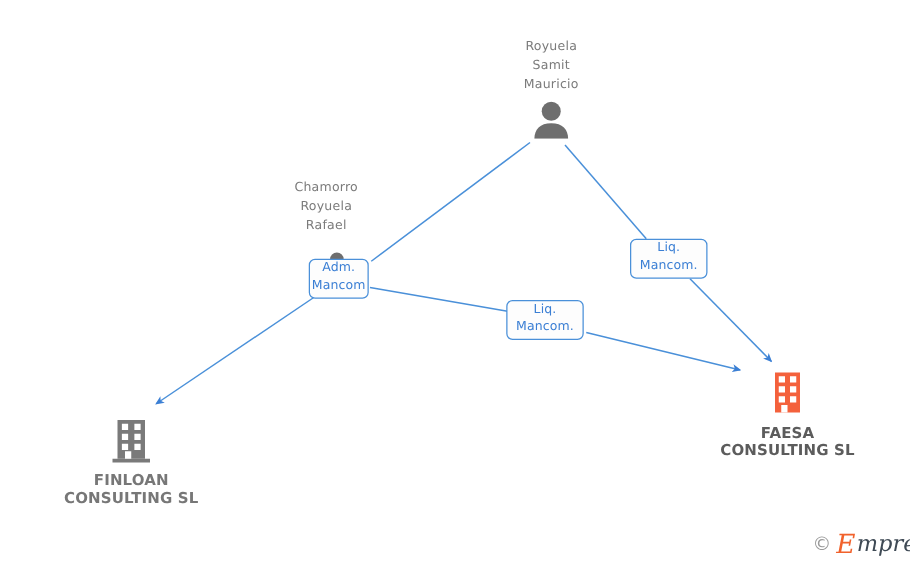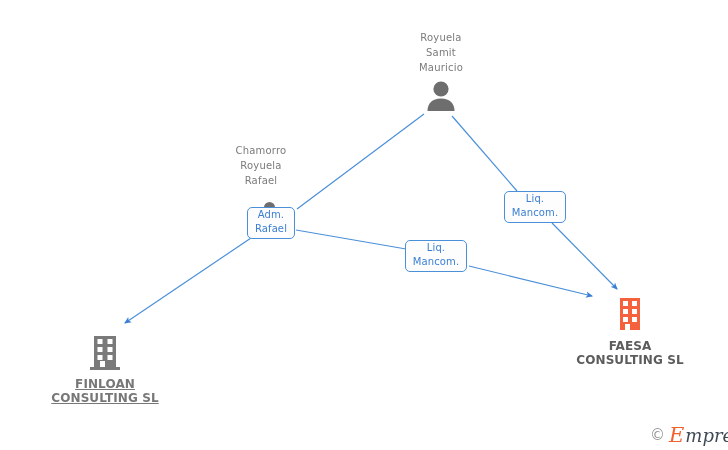--- a/index.html
+++ b/index.html
@@ -57,21 +57,21 @@
     height: 38px;
   }
   .company-label {
     margin-top: 5px;
     font-size: 12px;
     line-height: 14px;
     letter-spacing: 0.1px;
     white-space: pre-line;
     font-weight: bold;
   }
-  .company-label.gray { color: #777777; text-decoration: underline; }
+  .company-label.gray { color: #777777; }
   .company-label.dark { color: #5c5c5c; }
 
   
   .role-box {
     position: absolute;
     border: 1px solid #4a90d9;
     border-radius: 5px;
     background: #fdfdfd;
     color: #3b7fd4;
     font-size: 10px;
@@ -161,21 +161,21 @@
   <div class="person-node" style="left:181px; top:143px;">
     <div class="person-label">Chamorro
 Royuela
 Rafael</div>
   </div>
 
   <div class="role-pin" style="left:264px; top:202px;"></div>
 
   <div class="role-box" style="left:247px; top:207px; width:48px; height:32px;">
     <span>Adm.
-Rafael</span>
+Mancom</span>
   </div>
 
   <div class="role-box" style="left:504px; top:191px; width:62px; height:32px;">
     <span>Liq.
 Mancom.</span>
   </div>
 
   <div class="role-box" style="left:405px; top:240px; width:62px; height:32px;">
     <span>Liq.
 Mancom.</span>

